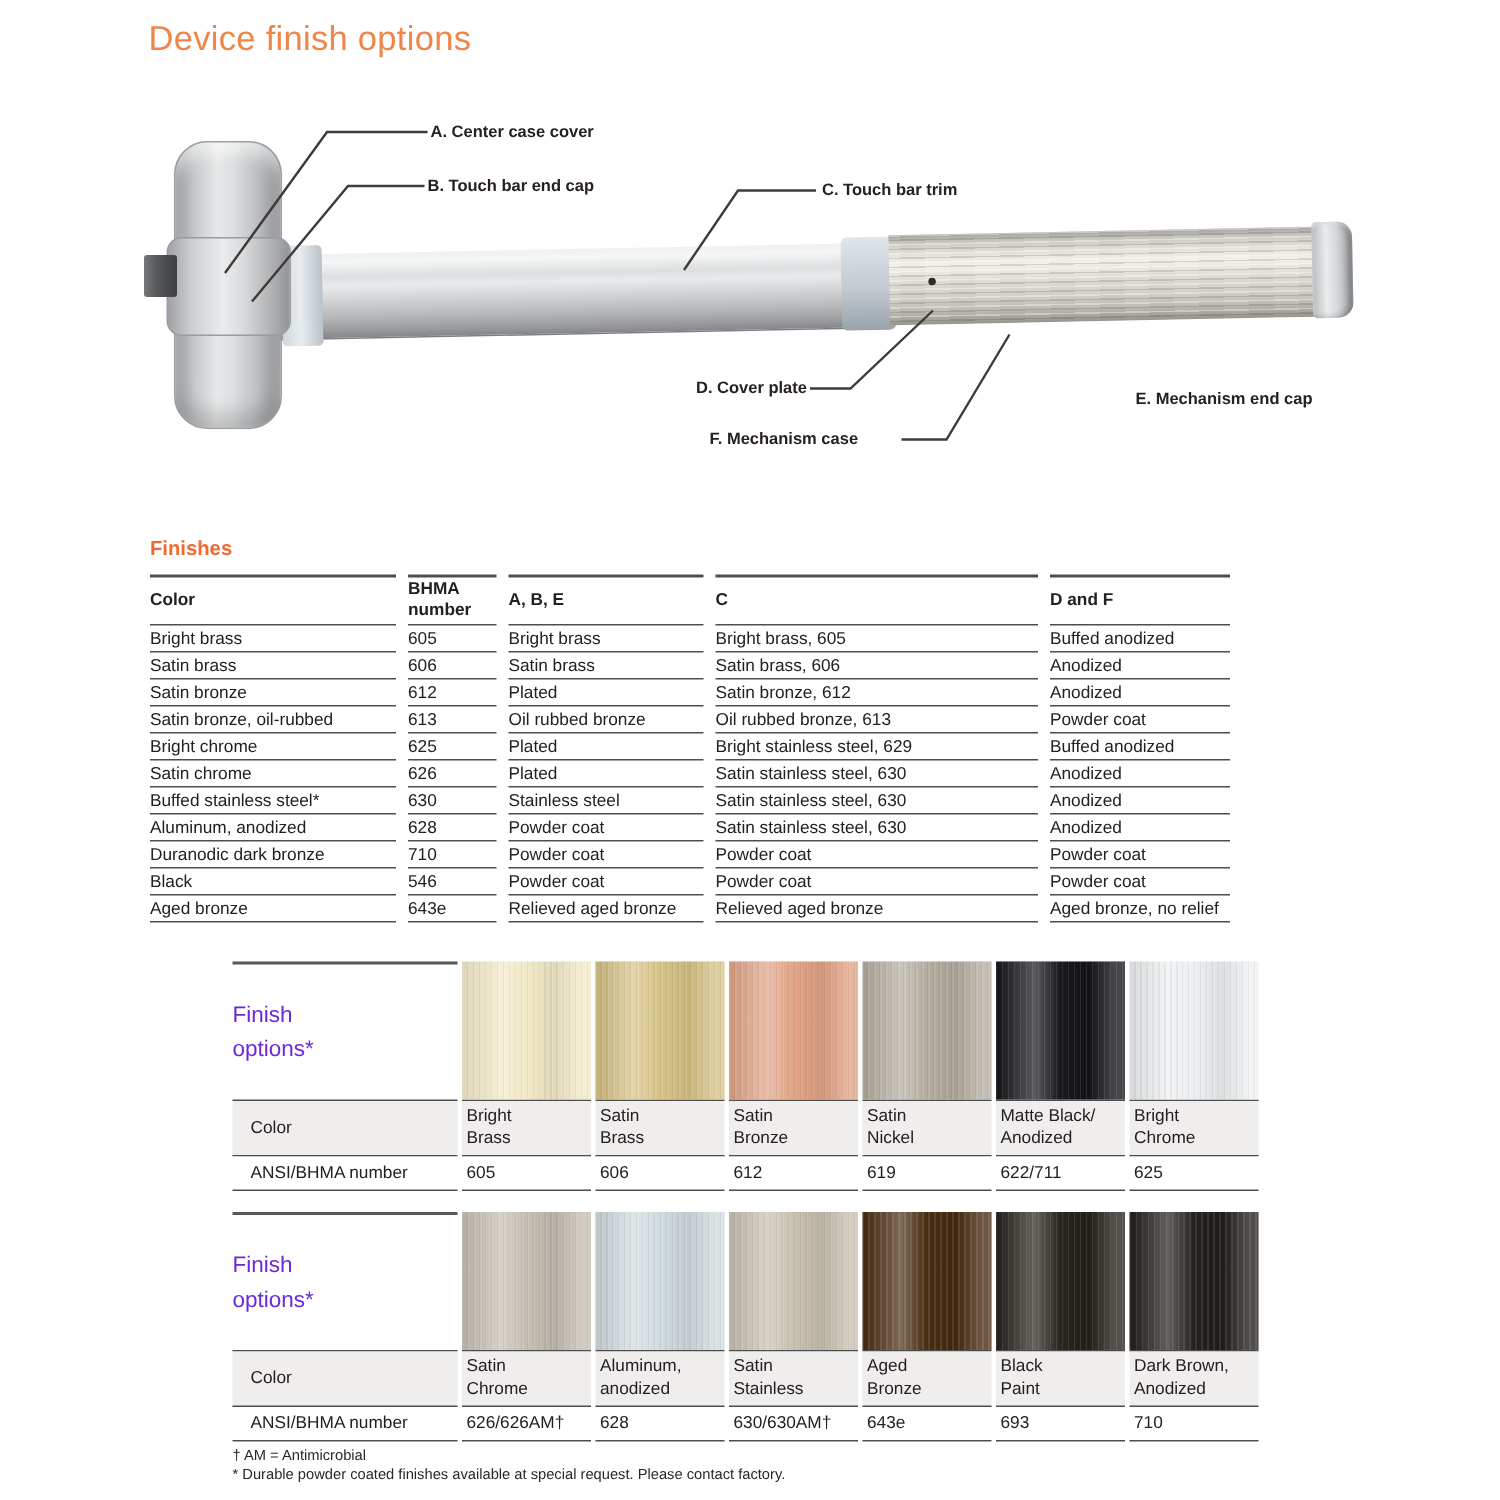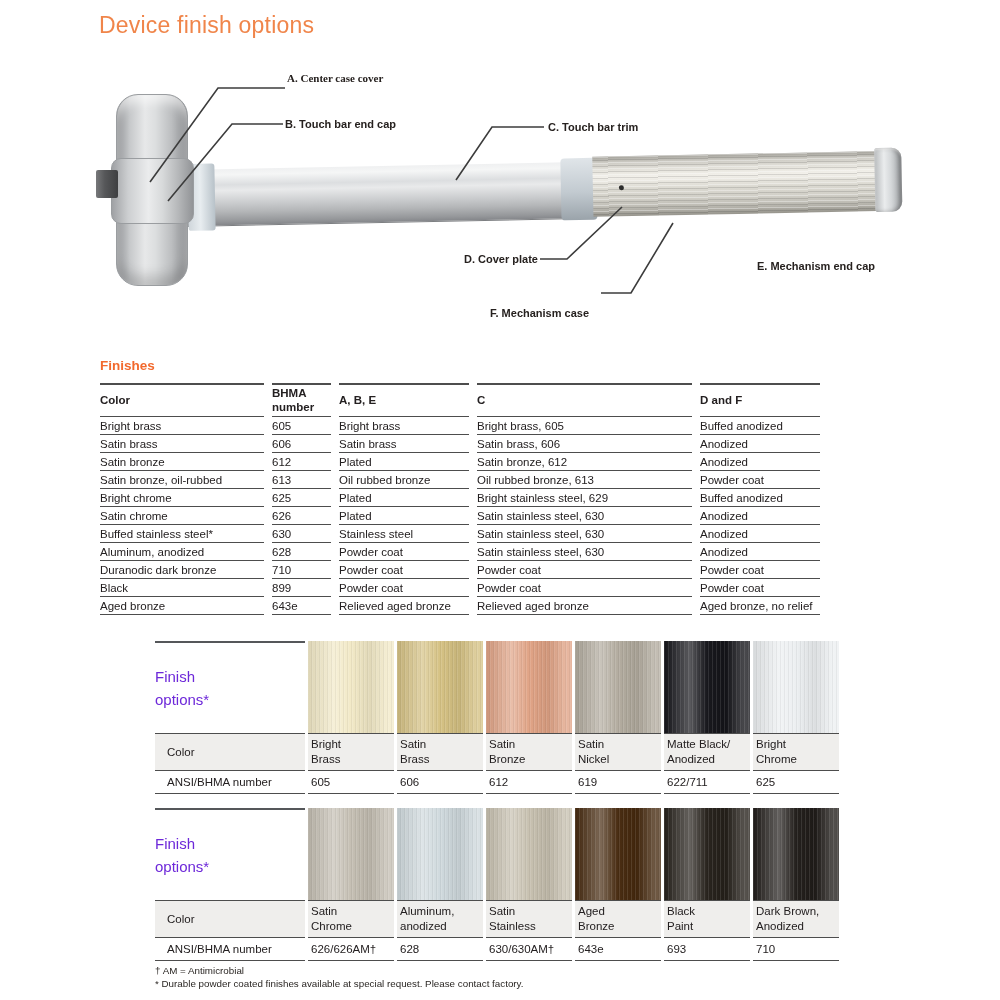--- a/index.html
+++ b/index.html
@@ -96,26 +96,26 @@
   <div class="abs end-knob"></div>
 
   <svg class="abs leader-svg" width="1000" height="340" viewBox="0 0 1000 340">
     <polyline points="285,88 218,88 150,182" fill="none" stroke="#3c3c3c" stroke-width="1.6"></polyline>
     <polyline points="283,124 232,124 168,201" fill="none" stroke="#3c3c3c" stroke-width="1.6"></polyline>
     <polyline points="544,127 492,127 456,180" fill="none" stroke="#3c3c3c" stroke-width="1.6"></polyline>
     <polyline points="540,259 567,259 622,207" fill="none" stroke="#3c3c3c" stroke-width="1.6"></polyline>
     <polyline points="601,293 631,293 673,223" fill="none" stroke="#3c3c3c" stroke-width="1.6"></polyline>
   </svg>
 
-  <div class="part-label" style="left:287px; top:72px;font-family:Liberation Serif, serif;">A. Center case cover</div>
+  <div class="part-label" style="left:287px; top:82px;">A. Center case cover</div>
   <div class="part-label" style="left:285px; top:118px;">B. Touch bar end cap</div>
   <div class="part-label" style="left:548px; top:121px;">C. Touch bar trim</div>
   <div class="part-label" style="left:464px; top:253px;">D. Cover plate</div>
   <div class="part-label" style="left:720px; top:260px;margin-left:37px;">E. Mechanism end cap</div>
-  <div class="part-label" style="left:490px; top:287px;margin-top:20px;">F. Mechanism case</div>
+  <div class="part-label" style="left:473px; top:287px;">F. Mechanism case</div>
 </div>
 
 <div class="abs finishes-heading">Finishes</div>
 
 <div class="abs fin-wrap">
   <table class="fin">
     <colgroup>
         <col style="width:164px">
         <col style="width:59px">
         <col style="width:130px">
@@ -191,21 +191,21 @@
       </tr>
       <tr>
         <td>Duranodic dark bronze</td>
         <td>710</td>
         <td>Powder coat</td>
         <td>Powder coat</td>
         <td>Powder coat</td>
       </tr>
       <tr>
         <td>Black</td>
-        <td>899</td>
+        <td>546</td>
         <td>Powder coat</td>
         <td>Powder coat</td>
         <td>Powder coat</td>
       </tr>
       <tr>
         <td>Aged bronze</td>
         <td>643e</td>
         <td>Relieved aged bronze</td>
         <td>Relieved aged bronze</td>
         <td>Aged bronze, no relief</td>

